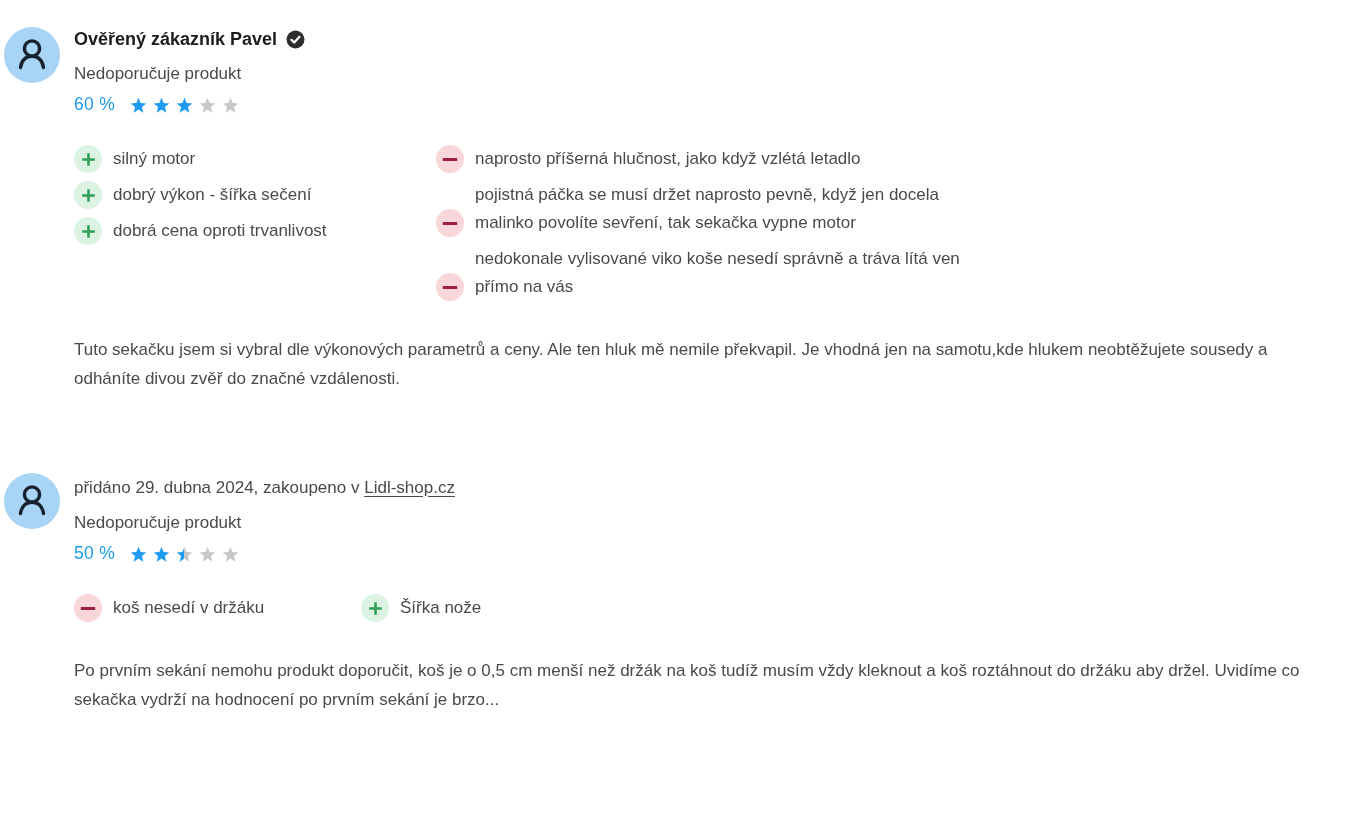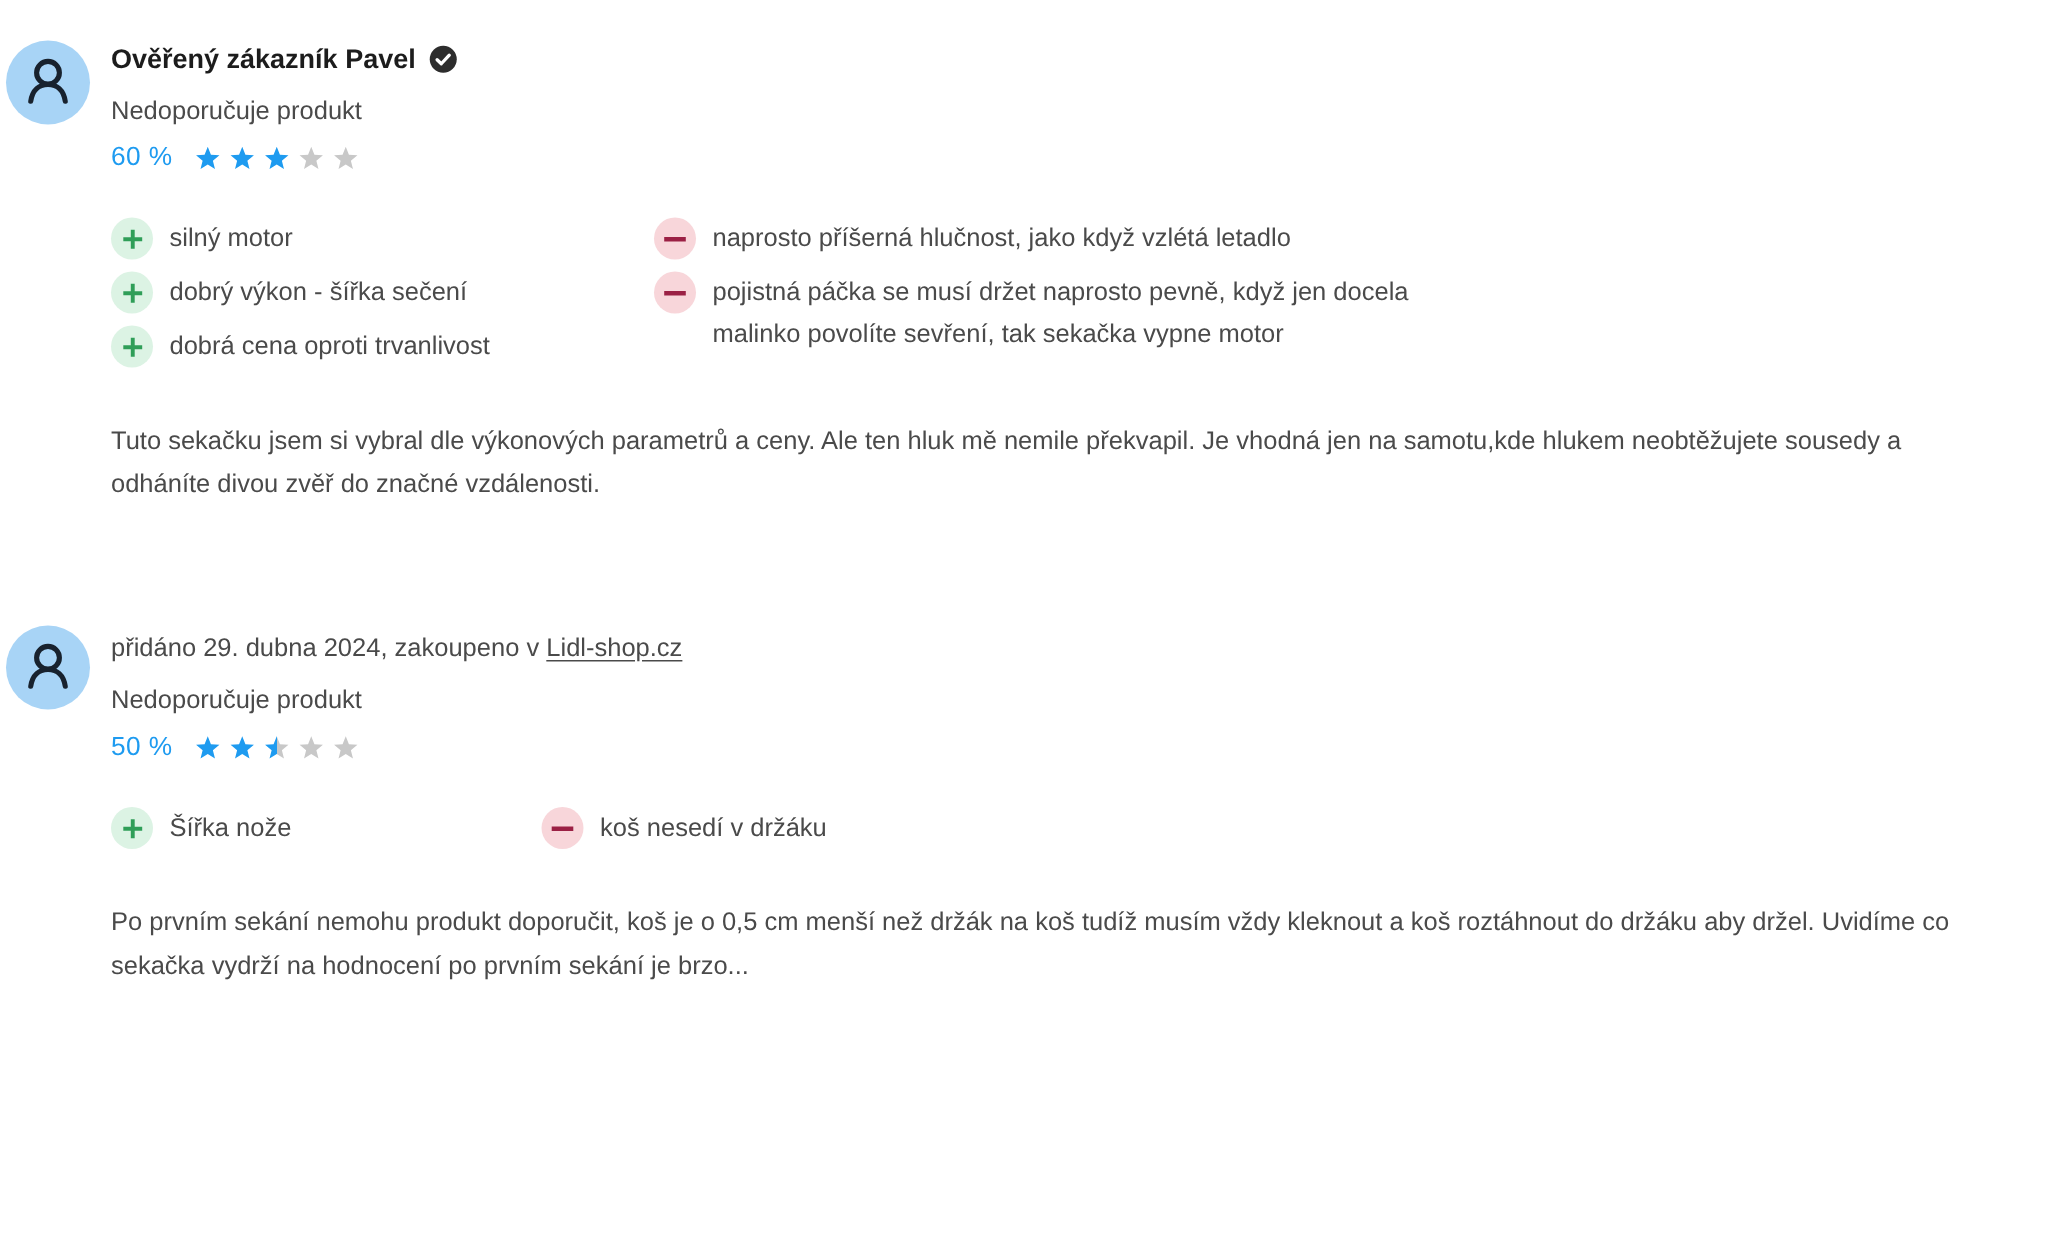--- a/index.html
+++ b/index.html
@@ -74,21 +74,21 @@
 
   .proscons {
     margin-top: 30px;
     display: grid;
     grid-template-columns: 362px 1fr;
     align-items: start;
   }
   .review--second .proscons { grid-template-columns: 287px 1fr; }
 
   .pc-list { list-style: none; margin: 0; padding: 0; }
-  .pc-item { display: flex; gap: 11px; margin-bottom: 8px; align-items: flex-start; }
+  .pc-item { display: flex; gap: 11px; margin-bottom: 8px; align-items: flex-end; }
   .pc-icon {
     width: 28px; height: 28px;
     border-radius: 50%;
     flex: none;
     display: flex; align-items: center; justify-content: center;
   }
   .pc-icon--pro { background: var(--pro_circle_bg, #dcf3e4); }
   .pc-icon--con { background: var(--con_circle_bg, #f8d6da); }
   .pc-text { font-size: 17px; line-height: 28px; color: var(--text_body, #4a4a4a); }
   .cons .pc-text { max-width: 505px; }
@@ -199,20 +199,28 @@
             <span class="pc-text">naprosto příšerná hlučnost, jako když vzlétá letadlo</span>
           </li>
           <li class="pc-item">
             <span class="pc-icon pc-icon--con">
                 <svg width="16" height="15" viewBox="0 0 16 15">
                   <path class="minus-glyph" d="M0.8 7.5 H15.2"></path>
                 </svg>
               </span>
             <span class="pc-text">pojistná páčka se musí držet naprosto pevně, když jen docela malinko povolíte sevření, tak sekačka vypne motor</span>
           </li>
+          <li class="pc-item">
+            <span class="pc-icon pc-icon--con">
+                <svg width="16" height="15" viewBox="0 0 16 15">
+                  <path class="minus-glyph" d="M0.8 7.5 H15.2"></path>
+                </svg>
+              </span>
+            <span class="pc-text">nedokonale vylisované viko koše nesedí správně a tráva lítá ven přímo na vás</span>
+          </li>
         </ul>
       </div>
 
       <p class="review-text">Tuto sekačku jsem si vybral dle výkonových parametrů a ceny. Ale ten hluk mě nemile překvapil. Je vhodná jen na samotu,kde hlukem neobtěžujete sousedy a odháníte divou zvěř do značné vzdálenosti.</p>
     </div>
   </article>
 
   <article class="review review--second">
     <div class="avatar">
       <svg width="56" height="56" viewBox="0 0 56 56">
@@ -245,39 +253,39 @@
             <svg class="star" width="19" height="18" viewBox="0 0 18 18">
               <path d="M9 0.8 L11.12 6.09 L16.8 6.47 L12.42 10.11 L13.82 15.63 L9 12.6 L4.18 15.63 L5.58 10.11 L1.2 6.47 L6.88 6.09 Z" fill="#c8c8c8"></path>
             </svg>
             <svg class="star" width="19" height="18" viewBox="0 0 18 18">
               <path d="M9 0.8 L11.12 6.09 L16.8 6.47 L12.42 10.11 L13.82 15.63 L9 12.6 L4.18 15.63 L5.58 10.11 L1.2 6.47 L6.88 6.09 Z" fill="#c8c8c8"></path>
             </svg>
           </span>
       </div>
 
       <div class="proscons">
+        <ul class="pc-list cons">
+          <li class="pc-item">
+            <span class="pc-icon pc-icon--con">
+                <svg width="16" height="15" viewBox="0 0 16 15">
+                  <path class="minus-glyph" d="M0.8 7.5 H15.2"></path>
+                </svg>
+              </span>
+            <span class="pc-text">koš nesedí v držáku</span>
+          </li>
+        </ul>
         <ul class="pc-list pros">
           <li class="pc-item">
             <span class="pc-icon pc-icon--pro">
                 <svg width="15" height="15" viewBox="0 0 15 15">
                   <path class="plus-glyph" d="M7.5 1.2 V13.8 M1.2 7.5 H13.8"></path>
                 </svg>
               </span>
             <span class="pc-text">Šířka nože</span>
           </li>
         </ul>
-        <ul class="pc-list cons">
-          <li class="pc-item">
-            <span class="pc-icon pc-icon--con">
-                <svg width="16" height="15" viewBox="0 0 16 15">
-                  <path class="minus-glyph" d="M0.8 7.5 H15.2"></path>
-                </svg>
-              </span>
-            <span class="pc-text">koš nesedí v držáku</span>
-          </li>
-        </ul>
       </div>
 
       <p class="review-text">Po prvním sekání nemohu produkt doporučit, koš je o 0,5 cm menší než držák na koš tudíž musím vždy kleknout a koš roztáhnout do držáku aby držel. Uvidíme co sekačka vydrží na hodnocení po prvním sekání je brzo...</p>
     </div>
   </article>
 
 </main>
 
 </body></html>

